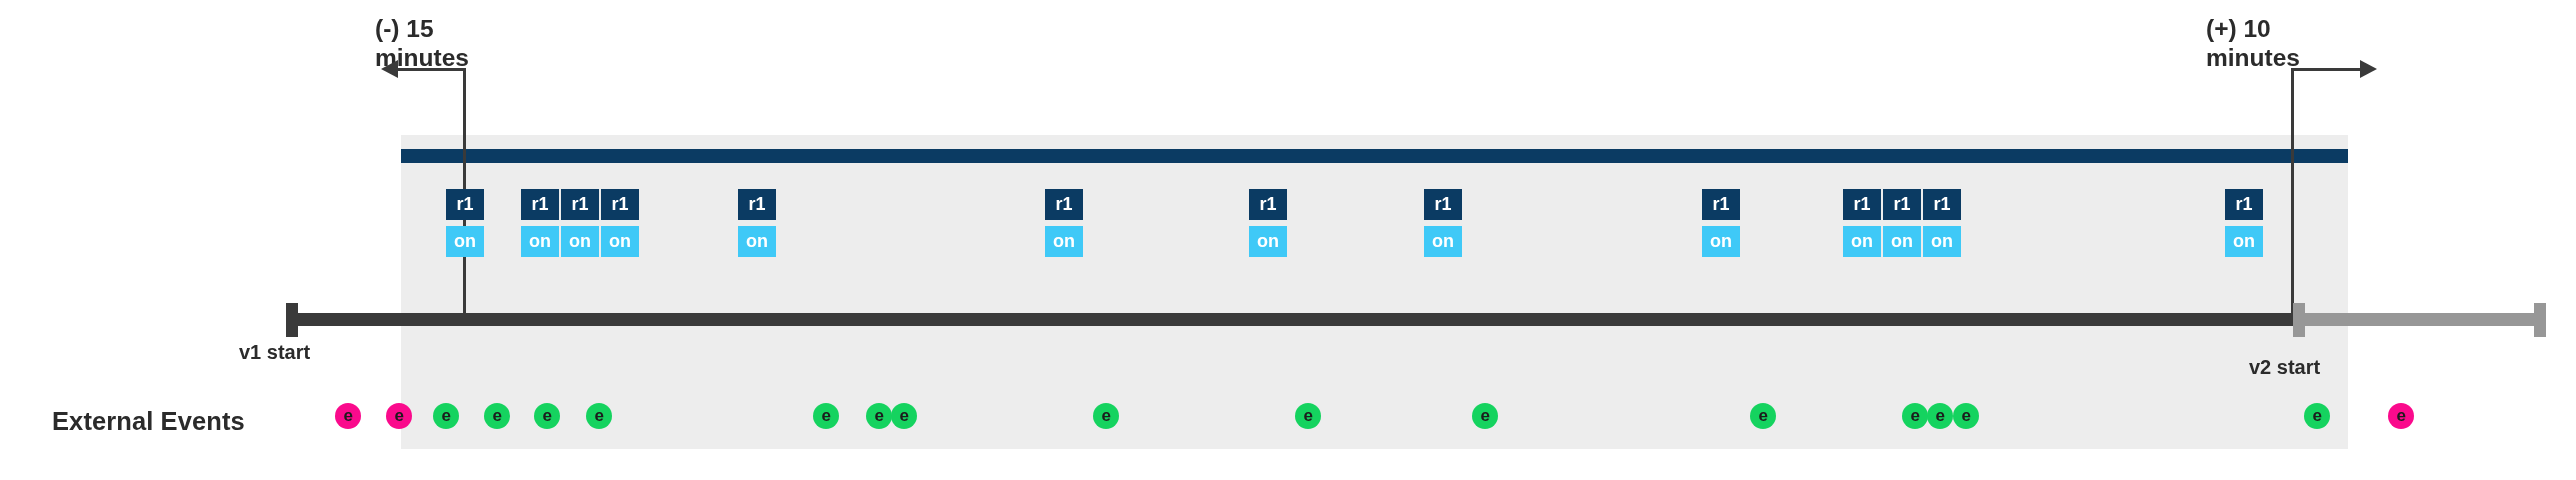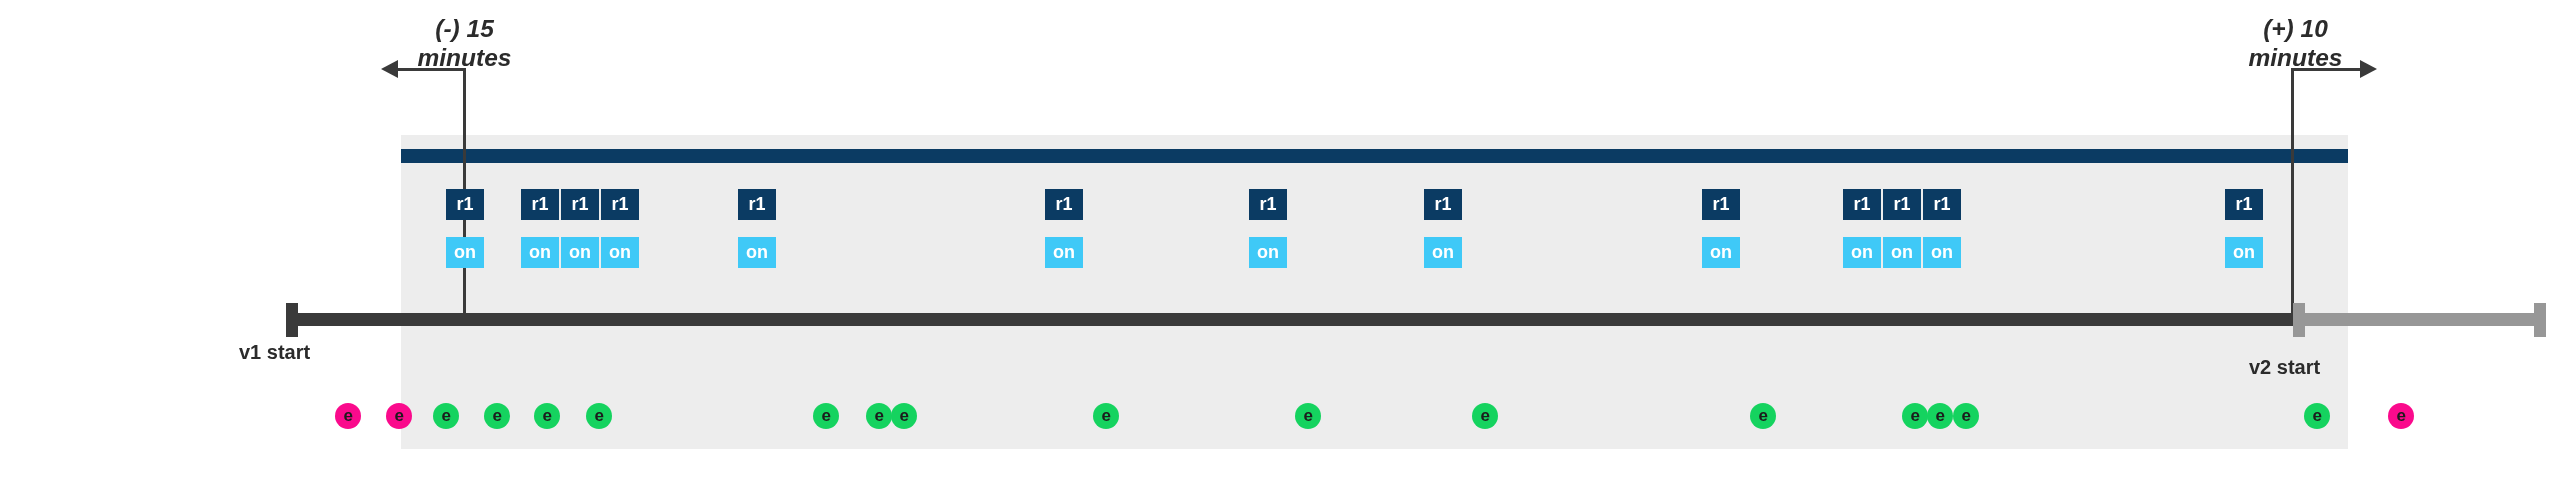--- a/index.html
+++ b/index.html
@@ -50,25 +50,23 @@
   }
   .row-label.impression { left: 17px; top: 206px; }
   .row-label.external   { left: 52px; top: 407px; }
 
   
   .callout {
     position: absolute;
     font-size: 24.5px;
     color: #2b2b2b;
     font-weight: 600;
-    text-align: center;
     line-height: 1.18;
     white-space: pre-line;
     width: 179px;
-    font-style: italic;
   }
   .callout.minus { left: 375px; top: 15px; }
   .callout.plus  { left: 2206px; top: 15px; }
 
   
   .elbow-v {
     position: absolute;
     width: 2.8px;
     background: #3a3a3a;
   }
@@ -134,21 +132,21 @@
     height: 31px;
     display: flex;
     align-items: center;
     justify-content: center;
     font-size: 18px;
     font-weight: 700;
     color: #ffffff;
     box-sizing: border-box;
   }
   .badge.r    { background: #0b3b63; }
-  .badge.on   { background: #3fc9f7; margin-top: 17px; }
+  .badge.on   { background: #3fc9f7; margin-top: 6px; }
 
   
   .evt {
     position: absolute;
     width: 26.4px;
     height: 26.4px;
     border-radius: 50%;
     display: flex;
     align-items: center;
     justify-content: center;
@@ -176,20 +174,21 @@
   <div class="arrow-head left" style="left:381px; top:60px;"></div>
   <div class="marker-line" style="left:463px; top:85px; height:234px;"></div>
 
   <div class="callout plus">(+) 10
 minutes</div>
   <div class="elbow-v" style="left:2291px; top:68px; height:21px;"></div>
   <div class="elbow-h" style="left:2291px; top:68px; width:69px;"></div>
   <div class="arrow-head right" style="left:2360px; top:60px;"></div>
   <div class="marker-line" style="left:2291px; top:85px; height:234px;"></div>
 
+  <div class="row-label external">External Events</div>
 
   <div class="bar-cap dark" style="left:286px; top:303px;"></div>
   <div class="bar v1" style="left:286px; top:313px; width:2007px;"></div>
 
   <div class="bar-cap light" style="left:2293px; top:303px;"></div>
   <div class="bar v2" style="left:2293px; top:313px; width:253px;"></div>
   <div class="bar-cap light" style="left:2534px; top:303px;"></div>
 
   <div class="bar-tag" style="left:239px; top:341px;">v1 start</div>
   <div class="bar-tag" style="left:2249px; top:356px;">v2 start</div>

